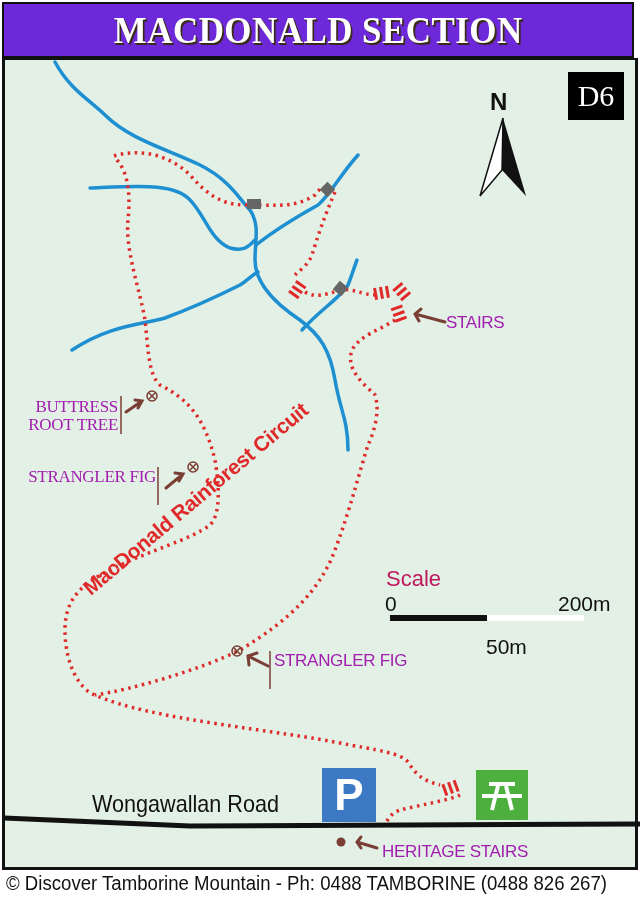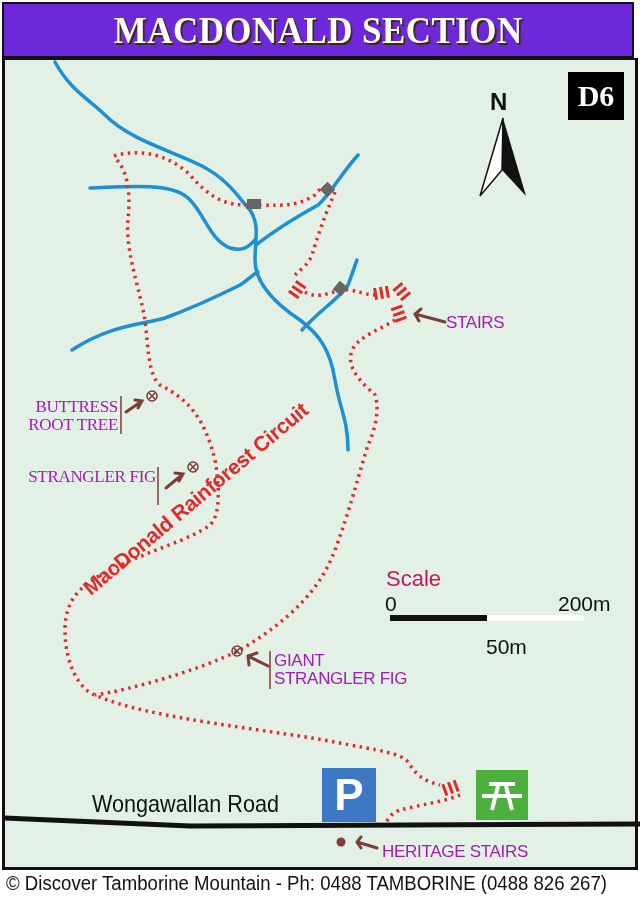--- a/index.html
+++ b/index.html
@@ -17,21 +17,21 @@
   }
   .map-frame {
     position: absolute; left: 2px; top: 58px; width: 636px; height: 812px;
     background: #e2f0e6; border: 3px solid #111; box-sizing: border-box;
     border-top: 2px solid #111;
   }
   svg.map { position: absolute; left: 0; top: 0; }
   .grid-ref {
     position: absolute; left: 568px; top: 72px; width: 56px; height: 48px;
     background: #000; color: #fff; display: flex; align-items: center; justify-content: center;
-    font-family: "Liberation Serif", serif; font-weight: bold; font-size: 30px;
+    font-family: "Liberation Serif", serif; font-weight: normal; font-size: 30px;
   }
   .north-label {
     position: absolute; left: 490px; top: 88px; font-size: 24px; font-weight: bold; color: #111;
   }
   .label { position: absolute; color: #a21caf; font-size: 17px; line-height: 18px; white-space: nowrap; letter-spacing: -0.3px; }
   .label.right { text-align: right; font-family: Liberation Serif, serif; }
   .road-label { position: absolute; left: 92px; top: 790px; font-size: 24px; color: #111; transform: scaleX(0.9); transform-origin: left; }
   .scale-title { position: absolute; left: 386px; top: 566px; font-size: 22px; color: #be185d; }
   .scale-tick { position: absolute; top: 592px; font-size: 21px; color: #111; }
   .trail-name {
@@ -142,21 +142,20 @@
 <div class="north-label">N</div>
 
 <div class="label right" style="left:14px; top:398px; width:104px;">
   <div>BUTTRESS</div>
   <div>ROOT TREE</div>
 </div>
 <div class="label right" style="left:8px; top:468px; width:148px;">
   <div>STRANGLER FIG</div>
 </div>
 <div class="label" style="left:274px; top:652px;">
-  <div>GIANT</div>
   <div>STRANGLER FIG</div>
 </div>
 <div class="label" style="left:446px; top:314px;">STAIRS</div>
 <div class="label" style="left:382px; top:843px;">HERITAGE STAIRS</div>
 
 <div class="trail-name">MacDonald Rainforest Circuit</div>
 <div class="road-label">Wongawallan Road</div>
 
 <div class="scale-title">Scale</div>
 <div class="scale-tick" style="left:385px;">0</div>

